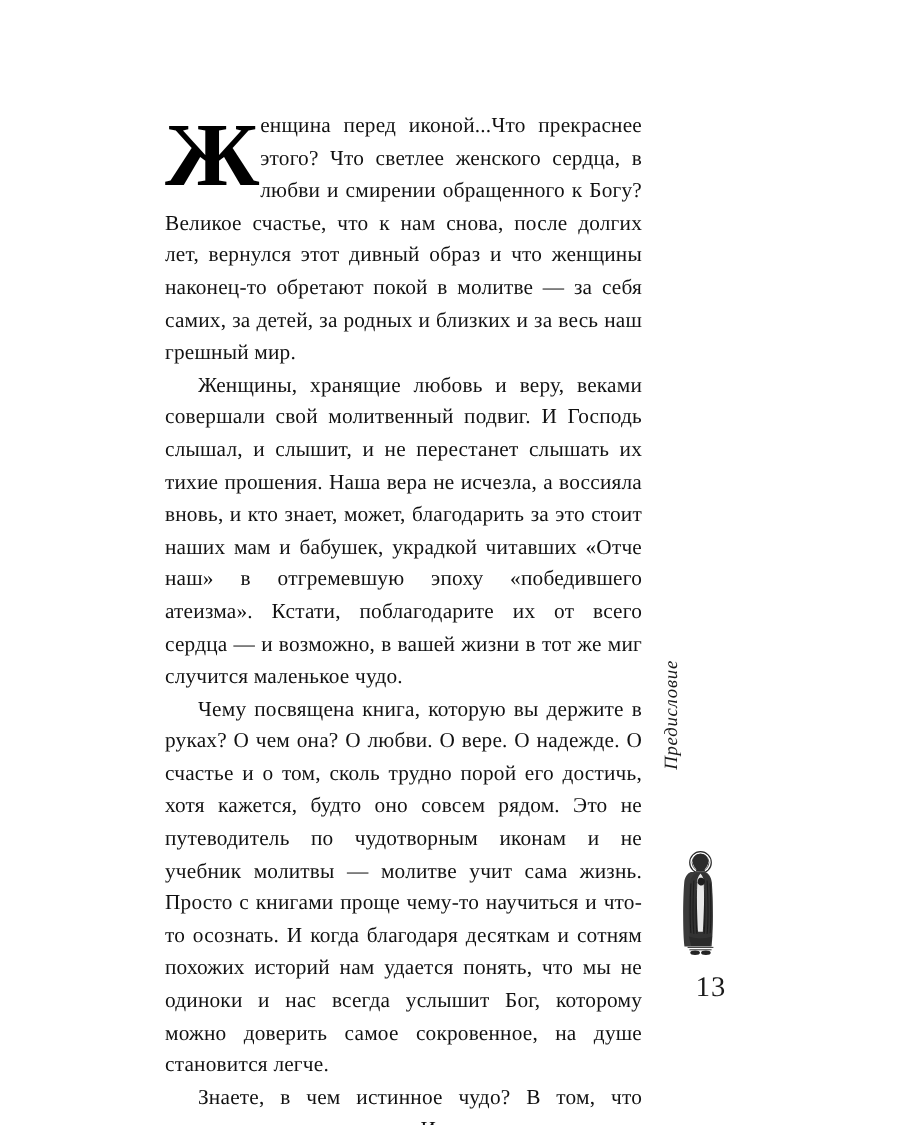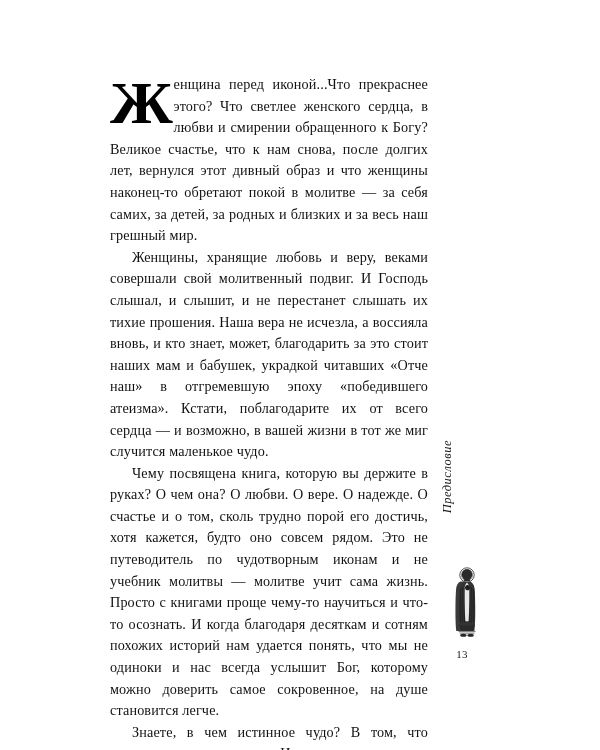--- a/index.html
+++ b/index.html
@@ -104,22 +104,22 @@
     display: block;
     width: 34px;
     height: 76px;
   }
 
   .page-number {
     position: absolute;
     left: 0;
     top: 208px;
     width: 44px;
-    text-align: center;
-    font-size: 11px;
+    text-align: right;
+    font-size: 19px;
     color: #1a1a1a;
     letter-spacing: 0.03em;
   }
 </style>
 </head>
 <body>
 
 <div class="page-sheet">
 
   <div class="text-column">

